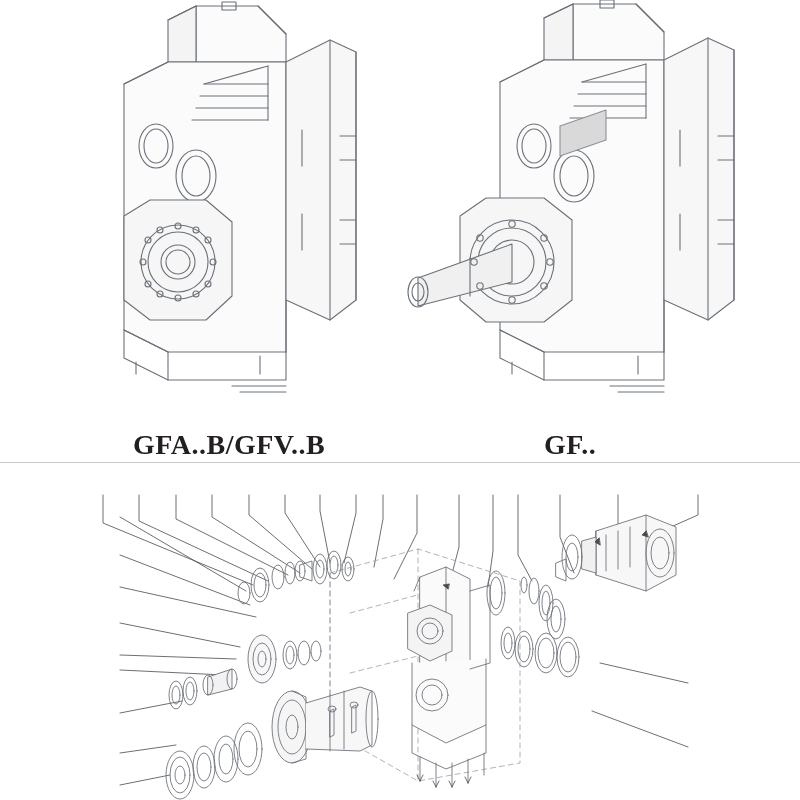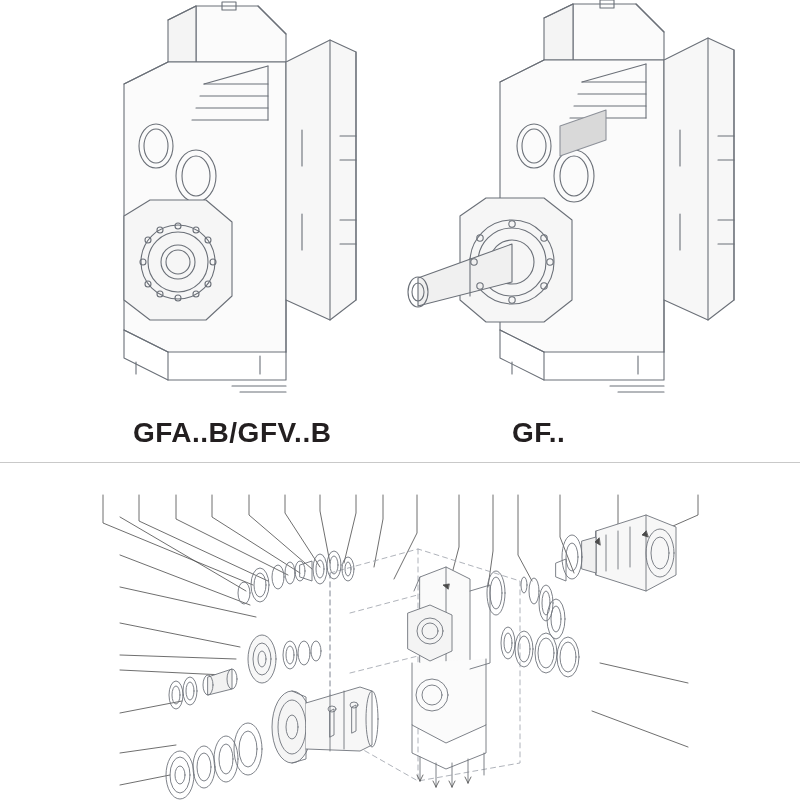--- a/index.html
+++ b/index.html
@@ -37,29 +37,30 @@
   }
   .bottom-section {
     position: absolute;
     left: 0;
     top: 463px;
     width: 800px;
     height: 337px;
   }
   .caption {
     position: absolute;
-    font-family: Liberation Sans, sans-serif;
+    font-family: Liberation Serif, serif;
     font-weight: bold;
     font-size: 28px;
     color: #231f20;
     letter-spacing: 0.5px;
     white-space: nowrap;
+    margin-top: 12px;
   }
   #caption-left { left: 133px; top: 417px; }
-  #caption-right { left: 512px; top: 417px; }
+  #caption-right { left: 544px; top: 417px; }
 
   svg.drawing {
     position: absolute;
     left: 0;
     top: 0;
     display: block;
   }
 </style>
 </head>
 <body>

